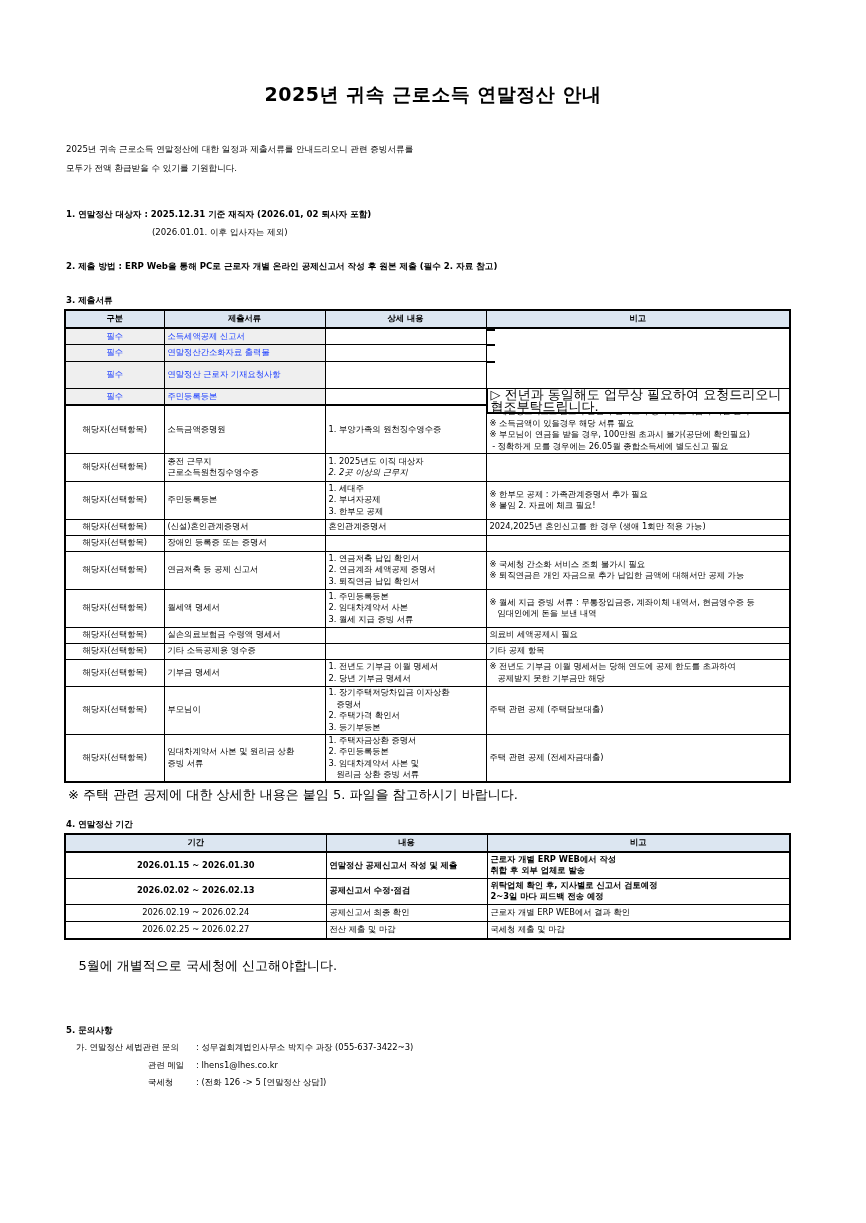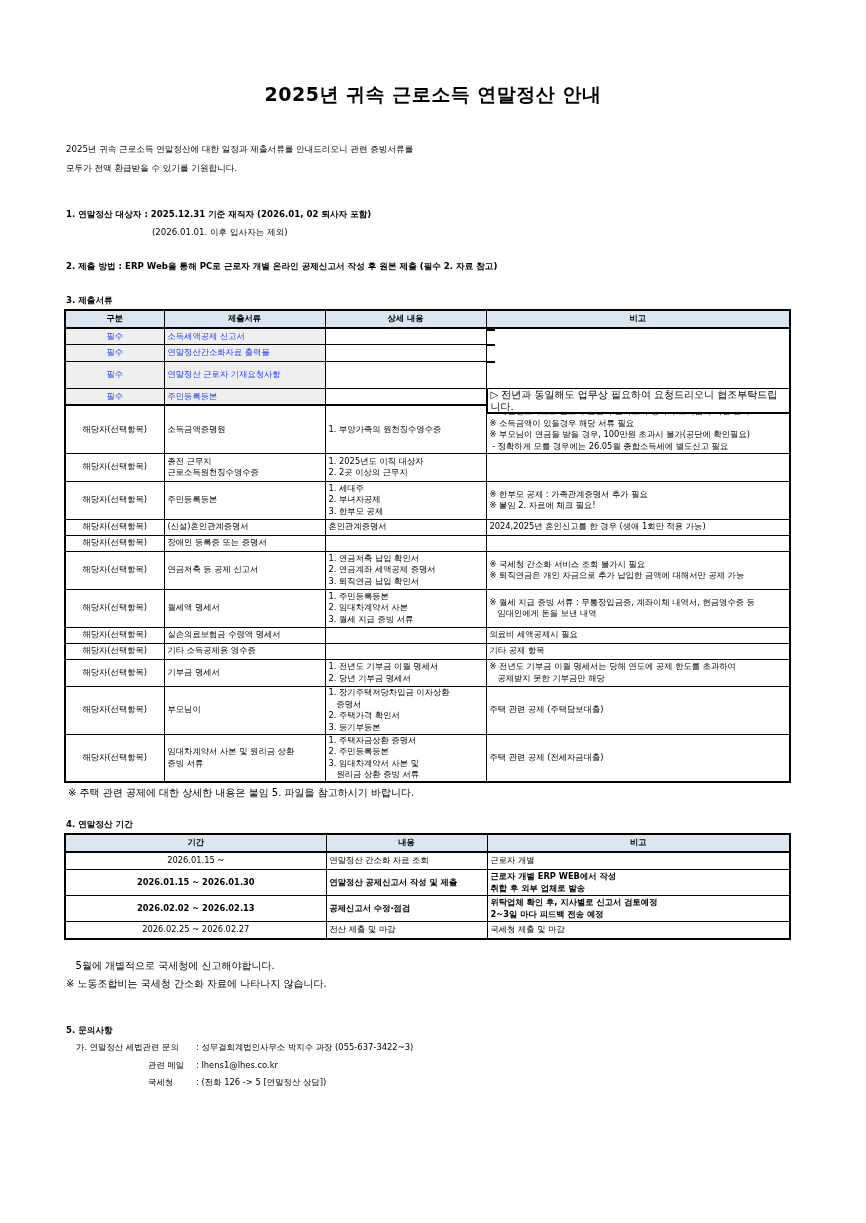--- a/index.html
+++ b/index.html
@@ -13,21 +13,21 @@
   th { background: #dce6f1; font-weight: bold; text-align: center; height: 16px; border-bottom: 2px solid #000; }
   .docs { left: 64px; top: 309px; width: 725px; border: 2px solid #000; }
   .req td { background: #efefef; color: #1a3cff; }
   .req td.white { background: #fff; }
   .req td.note { color: #000; }
   .req-last td { border-bottom: 2px solid #000; }
   .ctr { text-align: center; }
   .sched { left: 64px; top: 833px; width: 725px; border: 2px solid #000; }
   .sched td { height: 16px; }
   .bold td { font-weight: bold; }
-  .note { position: absolute; font-size: 10px; }
+  .note { position: absolute; font-size: 13px; }
   .contact { position: absolute; font-size: 8.4px; }
 </style>
 </head>
 <body>
 
 <div class="page-title">2025년 귀속 근로소득 연말정산 안내</div>
 
 <div class="intro">
   <div>2025년 귀속 근로소득 연말정산에 대한 일정과 제출서류를 안내드리오니 관련 증빙서류를</div>
   <div>모두가 전액 환급받을 수 있기를 기원합니다.</div>
@@ -96,21 +96,21 @@
         </td>
       </tr>
       <tr style="height: 28px;">
         <td class="ctr">해당자(선택항목)</td>
         <td>
           <div style="white-space: pre;">종전 근무지</div>
           <div style="white-space: pre;">근로소득원천징수영수증</div>
         </td>
         <td>
           <div style="white-space: pre;">1. 2025년도 이직 대상자</div>
-          <div style="white-space: pre;">2. 2곳 이상의 근무지</div>
+          <div style="white-space: pre; font-style: italic;">2. 2곳 이상의 근무지</div>
         </td>
         <td>
           <div style="white-space: pre;"></div>
         </td>
       </tr>
       <tr style="height: 38px;">
         <td class="ctr">해당자(선택항목)</td>
         <td>
           <div style="white-space: pre;">주민등록등본</div>
         </td>
@@ -261,56 +261,55 @@
       <col style="width:303px">
     </colgroup>
   <thead>
     <tr>
       <th>기간</th>
       <th>내용</th>
       <th>비고</th>
     </tr>
   </thead>
   <tbody id="sched-body">
-      <tr>
-        <td class="ctr">2026.01.15 ~</td>
-        <td>연말정산 간소화 자료 조회</td>
-        <td>
-          <div>근로자 개별</div>
-        </td>
-      </tr>
       <tr class="bold" style="height: 26px;">
         <td class="ctr">2026.01.15 ~ 2026.01.30</td>
         <td>연말정산 공제신고서 작성 및 제출</td>
         <td>
           <div>근로자 개별 ERP WEB에서 작성</div>
           <div>취합 후 외부 업체로 발송</div>
         </td>
       </tr>
       <tr class="bold" style="height: 26px;">
         <td class="ctr">2026.02.02 ~ 2026.02.13</td>
         <td>공제신고서 수정·점검</td>
         <td>
           <div>위탁업체 확인 후, 지사별로 신고서 검토예정</div>
           <div>2~3일 마다 피드백 전송 예정</div>
         </td>
       </tr>
       <tr>
+        <td class="ctr">2026.02.19 ~ 2026.02.24</td>
+        <td>공제신고서 최종 확인</td>
+        <td>
+          <div>근로자 개별 ERP WEB에서 결과 확인</div>
+        </td>
+      </tr>
+      <tr>
         <td class="ctr">2026.02.25 ~ 2026.02.27</td>
         <td>전산 제출 및 마감</td>
         <td>
           <div>국세청 제출 및 마감</div>
         </td>
       </tr>
     </tbody>
 </table>
 
 <div class="note" style="left:66px;top:957px;line-height:18px">
   <div style="white-space:pre">   5월에 개별적으로 국세청에 신고해야합니다.</div>
-  <div>※ 노동조합비는 국세청 간소화 자료에 나타나지 않습니다.</div>
 </div>
 
 <div class="sec" style="top:1025px">5. 문의사항</div>
 <div class="contact" style="left:76px;top:1042px">가. 연말정산 세법관련 문의</div>
 <div class="contact" style="left:196px;top:1042px">: 성무걸회계법인사무소 박지수 과장 (055-637-3422~3)</div>
 <div class="contact" style="left:148px;top:1060px">관련 메일</div>
 <div class="contact" style="left:196px;top:1060px">: lhens1@lhes.co.kr</div>
 <div class="contact" style="left:148px;top:1077px">국세청</div>
 <div class="contact" style="left:196px;top:1077px">: (전화 126 -&gt; 5 [연말정산 상담])</div>
 

